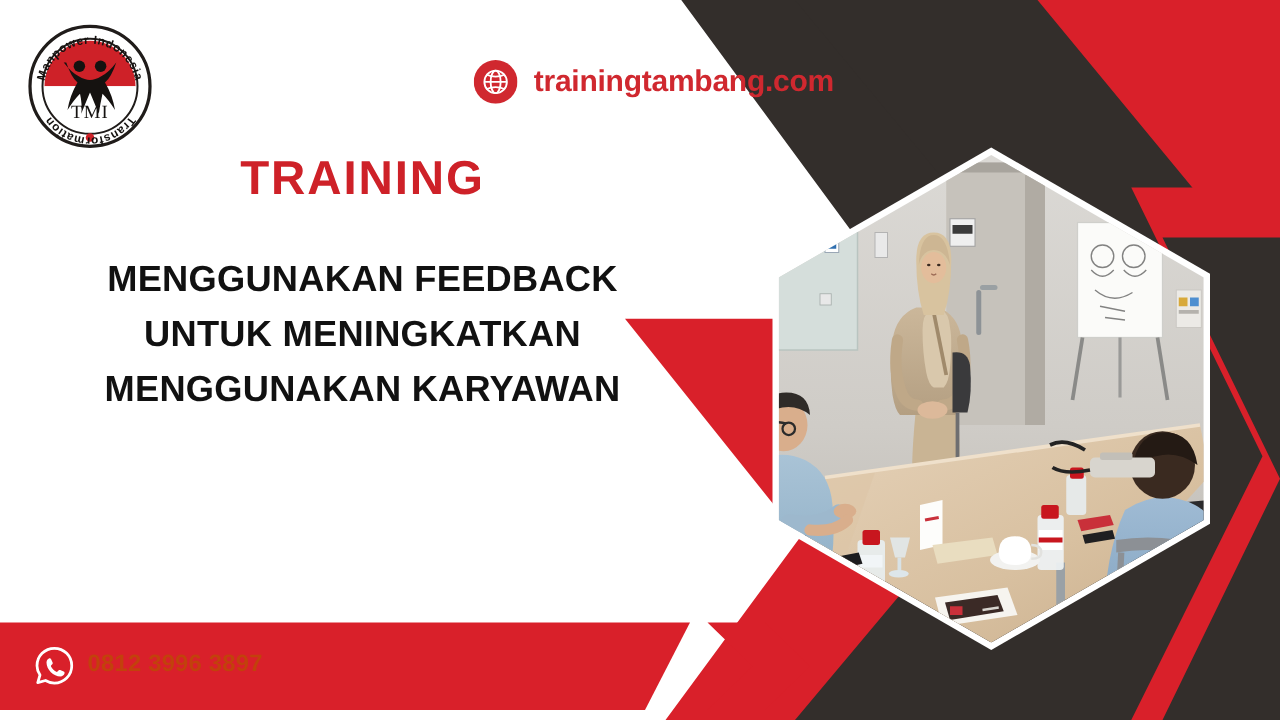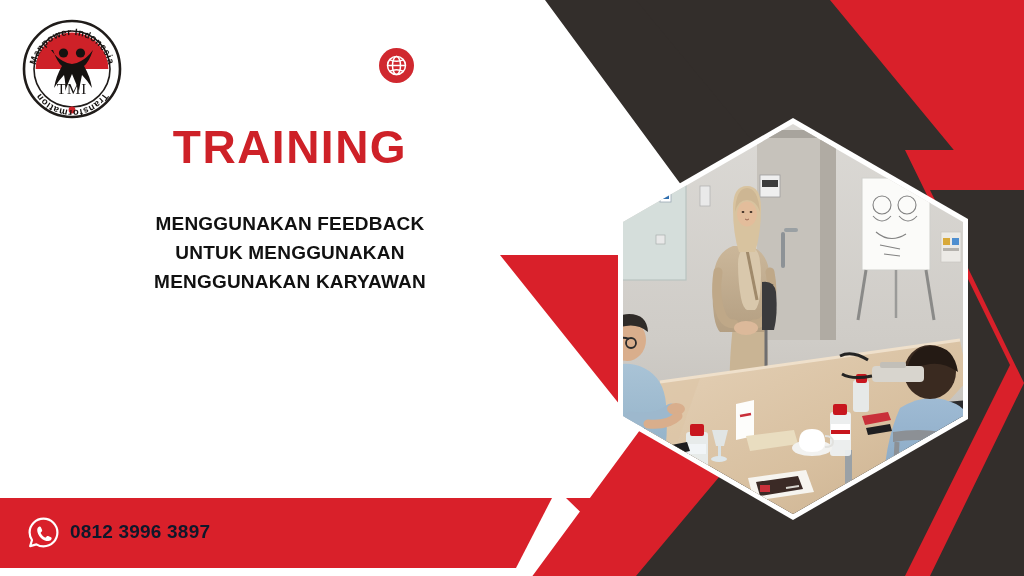--- a/index.html
+++ b/index.html
@@ -34,47 +34,47 @@
     letter-spacing:-0.2px;white-space:nowrap;
     font-family:"Liberation Sans",sans-serif;
   }
 
   
   .headline{
     position:absolute;left:0px;top:124px;
     width:580px;text-align:center;
   }
   .kicker{
-    font-size:46px;font-weight:bold;color:#CE2128;
+    font-size:38px;font-weight:bold;color:#CE2128;
     letter-spacing:1.5px;line-height:1;
     margin:0;
   }
   .subtitle{
     margin:40px 0 0 0;
-    font-size:19px;font-weight:bold;color:#111111;
+    font-size:29px;font-weight:bold;color:#111111;
     line-height:1.52;letter-spacing:0.2px;
   }
   .subtitle .ln{display:block;}
 
   
   .footer-shape{
     position:absolute;left:0;bottom:0;width:1024px;height:86px;
     pointer-events:none;
   }
   .footer-shape svg{display:block;width:1024px;height:86px;}
 
   .contact-row{
     position:absolute;left:28px;bottom:27px;
     display:flex;align-items:center;gap:26px;
     height:34px;
   }
   .contact-item{display:flex;align-items:center;gap:11px;}
   .contact-ic{width:31px;height:31px;flex:0 0 31px;display:block;}
   .contact-text{
-    color:#0f172a;font-size:19px;font-weight:bold;
+    color:#c2410c;font-size:19px;font-weight:bold;
     letter-spacing:0.2px;white-space:nowrap;
   }
 
   
   .photo-host{position:absolute;inset:0;pointer-events:none;}
   .photo-host svg{display:block;width:1024px;height:576px;}
 </style>
 </head>
 <body>
 
@@ -361,27 +361,28 @@
     <svg class="globe" viewBox="0 0 35 35" xmlns="http://www.w3.org/2000/svg">
       <circle cx="17.5" cy="17.5" r="17.5" fill="#D0282F"></circle>
       <g fill="none" stroke="#ffffff" stroke-width="1.5">
         <circle cx="17.5" cy="17.5" r="9"></circle>
         <ellipse cx="17.5" cy="17.5" rx="4" ry="9"></ellipse>
         <line x1="8.5" y1="17.5" x2="26.5" y2="17.5"></line>
         <path d="M10 11.6 q7.5 3.4 15 0"></path>
         <path d="M10 23.4 q7.5 -3.4 15 0"></path>
       </g>
     </svg>
+    <span class="site-text">trainingtambang.com</span>
   </div>
 
   <div class="headline">
     <div class="kicker">TRAINING</div>
     <div class="subtitle">
       <span class="ln">MENGGUNAKAN FEEDBACK</span>
-      <span class="ln">UNTUK MENGGUNAKAN</span>
+      <span class="ln">UNTUK MENINGKATKAN</span>
       <span class="ln">MENGGUNAKAN KARYAWAN</span>
     </div>
   </div>
 
   <div class="footer-shape">
     <svg viewBox="0 0 1024 86" xmlns="http://www.w3.org/2000/svg">
       <path d="M 0,8 L 552,8 L 516,78 L 0,78 Z" fill="#D9202A"></path>
       <path d="M 566,8 L 612,8 L 648,43 L 612,78 L 566,78 L 602,43 Z" fill="#D9202A"></path>
     </svg>
   </div>

